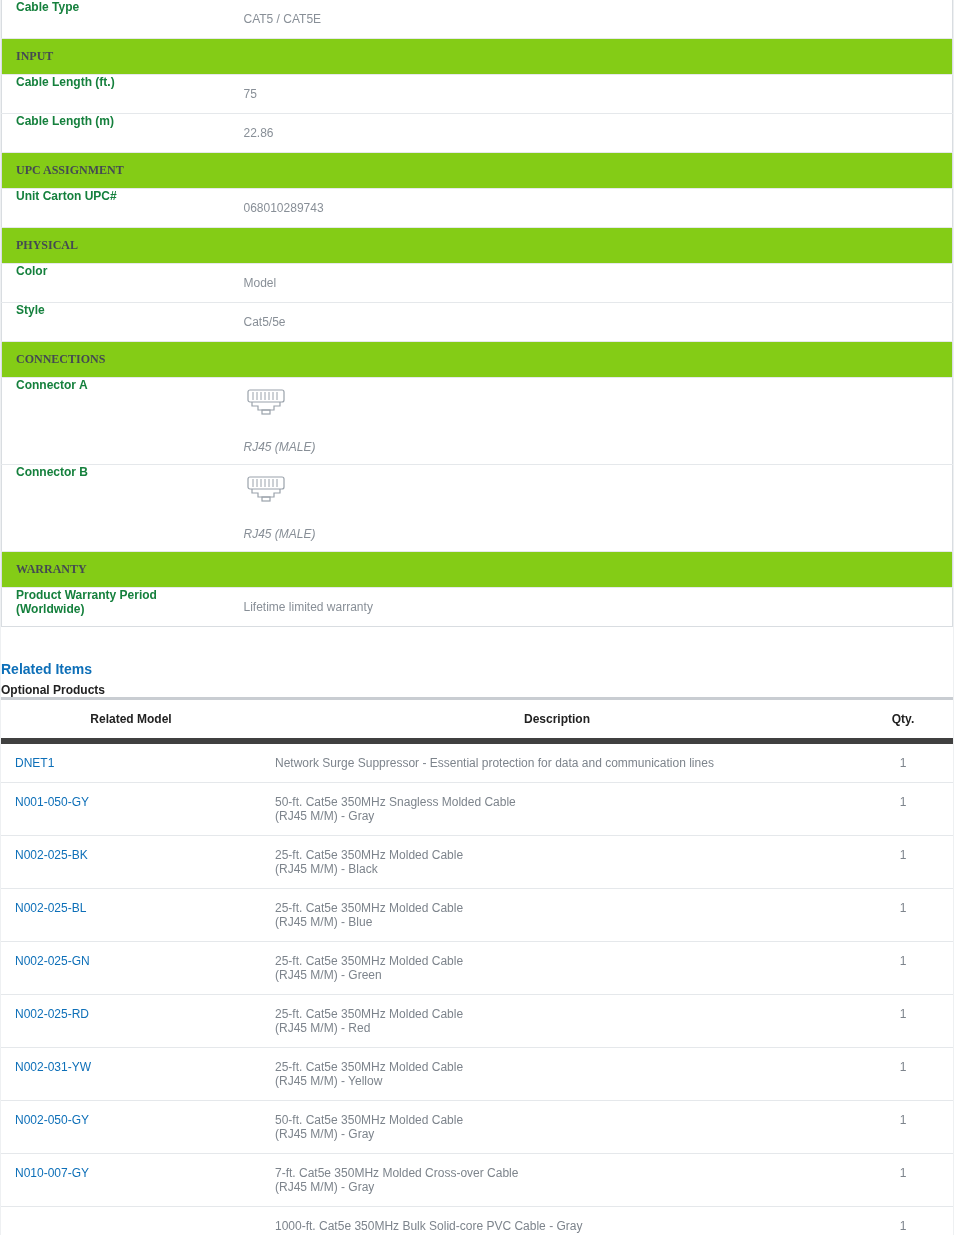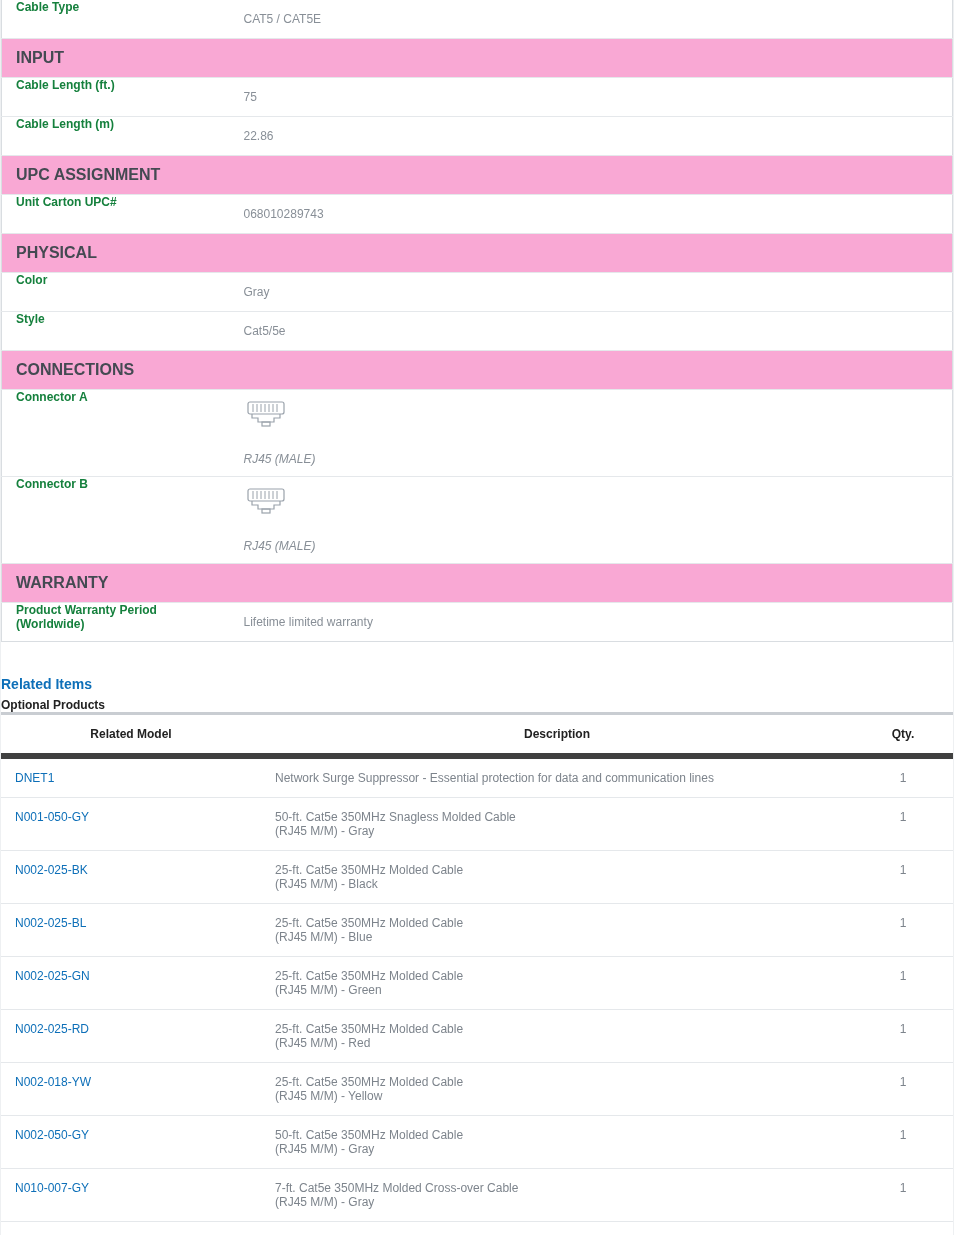--- a/index.html
+++ b/index.html
@@ -2,21 +2,21 @@
 <html><head>
 <meta charset="utf-8">
 <style>
   * { box-sizing: border-box; margin: 0; padding: 0; }
   body { font-family: Arial, Helvetica, sans-serif; background: #fff; padding: 0; width: 954px; }
   .specs-table { width: 100%; border-collapse: collapse; border: 1px solid #d9dde1; border-top: none; }
   .specs-table tr { border-bottom: 1px solid #e5e8eb; }
   .specs-table tr:last-child { border-bottom: none; }
   .spec-label { width: 228px; padding: 0 14px; font-size: 12px; font-weight: bold; color: #15803d; vertical-align: top; text-align: left; }
   .spec-value { padding: 12px 14px; font-size: 12px; color: #888f97; text-align: left; }
-  .section-header td { background: #f9a8d4; font-size: 16px; font-weight: bold; color: #444a52; padding: 10px 14px; }
+  .section-header td { background: #84cc16; font-size: 12px; font-weight: bold; color: #444a52; padding: 10px 14px; font-family: Liberation Serif, serif; }
   .connector-cell { padding: 10px 14px; }
   .rj45-icon { display: inline-block; }
   .rj45-icon svg { display: block; }
   .rj45-label { font-size: 12px; color: #888f97; margin-top: 18px; font-style: italic; }
   .related-heading { color: #0d6fb8; font-size: 14px; font-weight: bold; margin: 34px 0 6px 0; padding-left: 0; }
   .optional-heading { font-size: 12px; font-weight: bold; color: #222; margin-bottom: 0; }
   .related-table { width: 100%; border-collapse: collapse; border-top: 3px solid #c9cdd2; }
   .related-table thead th { font-size: 12px; font-weight: bold; color: #222; padding: 12px 14px; border-bottom: 6px solid #404040; text-align: center; }
   .related-table thead th.desc-col { text-align: center; }
   .related-table thead th.model-col { text-align: center; width: 260px; }
@@ -57,21 +57,21 @@
   </tr>
   <tr>
     <td class="spec-label">Unit Carton UPC#</td>
     <td class="spec-value">068010289743</td>
   </tr>
   <tr class="section-header">
     <td colspan="2">PHYSICAL</td>
   </tr>
   <tr>
     <td class="spec-label">Color</td>
-    <td class="spec-value">Gray</td>
+    <td class="spec-value">Model</td>
   </tr>
   <tr>
     <td class="spec-label">Style</td>
     <td class="spec-value">Cat5/5e</td>
   </tr>
   <tr class="section-header">
     <td colspan="2">CONNECTIONS</td>
   </tr>
   <tr>
     <td class="spec-label">Connector A</td>
@@ -164,21 +164,21 @@
 (RJ45 M/M) - Green</td>
             <td class="qty-cell">1</td>
           </tr>
           <tr>
             <td><a class="model-link" href="#">N002-025-RD</a></td>
             <td class="desc-cell" style="white-space: pre-line;">25-ft. Cat5e 350MHz Molded Cable
 (RJ45 M/M) - Red</td>
             <td class="qty-cell">1</td>
           </tr>
           <tr>
-            <td><a class="model-link" href="#">N002-018-YW</a></td>
+            <td><a class="model-link" href="#">N002-031-YW</a></td>
             <td class="desc-cell" style="white-space: pre-line;">25-ft. Cat5e 350MHz Molded Cable
 (RJ45 M/M) - Yellow</td>
             <td class="qty-cell">1</td>
           </tr>
           <tr>
             <td><a class="model-link" href="#">N002-050-GY</a></td>
             <td class="desc-cell" style="white-space: pre-line;">50-ft. Cat5e 350MHz Molded Cable
 (RJ45 M/M) - Gray</td>
             <td class="qty-cell">1</td>
           </tr>

